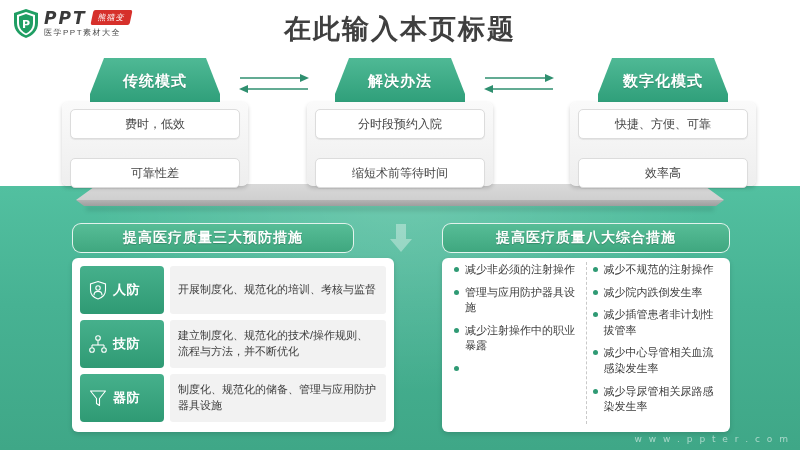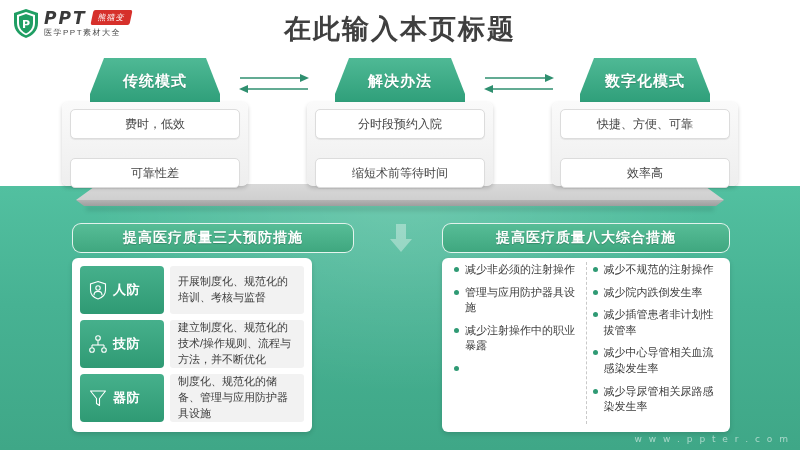--- a/index.html
+++ b/index.html
@@ -62,21 +62,21 @@
   }
   .shelf-shadow{
     position:absolute; left:86px; top:206px; width:628px; height:5px;
     background:rgba(0,0,0,.10); filter:blur(2px);
   }
 
   
   .card { position:absolute; top:58px; width:186px; height:128px; }
   .card.c1 { left:62px; }
   .card.c2 { left:307px; }
-  .card.c3 { left:552px; }
+  .card.c3 { left:570px; }
 
   .card-head {
     position:absolute; left:28px; top:0; width:130px; height:46px;
     background:linear-gradient(180deg,#4fb995 0%,#2e9e79 100%);
     clip-path:polygon(14px 0,116px 0,130px 36px,130px 46px,0 46px,0 36px);
     border-radius:6px 6px 0 0;
     display:flex; align-items:center; justify-content:center;
   }
   .card-head-outline{
     position:absolute; left:24px; top:-4px; width:138px; height:50px;
@@ -121,21 +121,21 @@
   .banner.right { left:442px; top:223px; width:288px; }
   .banner span {
     font-size:14px; font-weight:bold; color:#ffffff; letter-spacing:1px;
     text-shadow:0 1px 1px rgba(0,0,0,.2);
   }
 
   .down-arrow { position:absolute; left:389px; top:222px; width:24px; height:32px; }
 
   
   .panel-left {
-    position:absolute; left:72px; top:258px; width:240px; height:174px;
+    position:absolute; left:72px; top:258px; width:322px; height:174px;
     background:#ffffff; border-radius:6px;
     box-shadow:0 2px 5px rgba(0,0,0,.14);
     padding:8px 8px;
   }
   .mrow { display:flex; align-items:stretch; margin-bottom:6px; height:48px; }
   .mrow:last-child { margin-bottom:0; }
   .mtag {
     width:84px; flex:0 0 84px;
     background:linear-gradient(180deg,#46b08c 0%,#2f9a74 100%);
     border-radius:4px;

